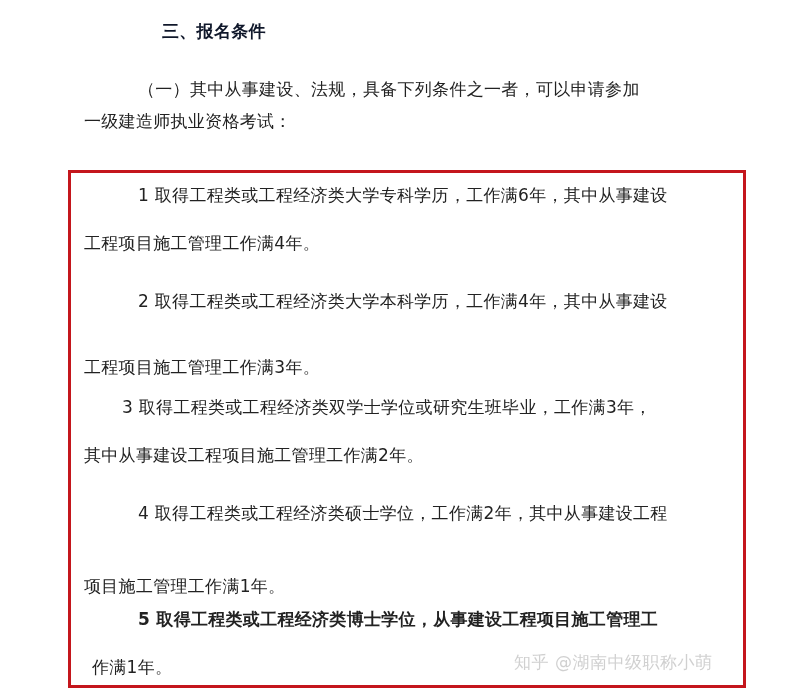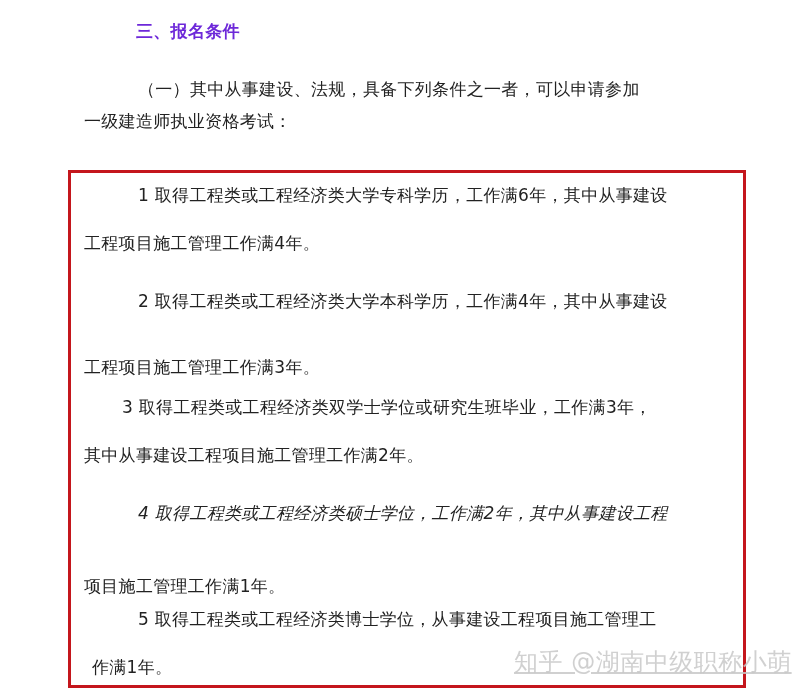--- a/index.html
+++ b/index.html
@@ -17,41 +17,41 @@
     }
     .line {
       position: absolute;
       font-size: 17px;
       line-height: 22px;
       white-space: nowrap;
       letter-spacing: 0.3px;
     }
     .heading {
       font-weight: bold;
-      color: #6d28d9;
+      color: #0f172a;
+      margin-left: 26px;
     }
     .red-box {
       position: absolute;
       left: 68px;
       top: 170px;
       width: 672px;
       height: 512px;
       border: 3px solid #c4161c;
       box-sizing: content-box;
     }
     .watermark {
       position: absolute;
       left: 514px;
       top: 648px;
-      font-size: 24px;
+      font-size: 17px;
       line-height: 28px;
       color: rgba(200, 200, 200, 0.85);
       white-space: nowrap;
       letter-spacing: 0.5px;
-      text-decoration: underline;
     }
   </style>
 </head>
 <body>
 
 <div>
 
   <div class="line heading" style="left:136px; top:20px;">三、报名条件</div>
 
   <div class="line" style="left:138px; top:78px;">（一）其中从事建设、法规，具备下列条件之一者，可以申请参加</div>
@@ -62,21 +62,21 @@
   <div>
     <div class="line" style="left:138px; top:184px;">1 取得工程类或工程经济类大学专科学历，工作满6年，其中从事建设</div>
     <div class="line" style="left:84px; top:232px;">工程项目施工管理工作满4年。</div>
 
     <div class="line" style="left:138px; top:290px;">2 取得工程类或工程经济类大学本科学历，工作满4年，其中从事建设</div>
     <div class="line" style="left:84px; top:356px;">工程项目施工管理工作满3年。</div>
 
     <div class="line" style="left:122px; top:396px;">3 取得工程类或工程经济类双学士学位或研究生班毕业，工作满3年，</div>
     <div class="line" style="left:84px; top:444px;">其中从事建设工程项目施工管理工作满2年。</div>
 
-    <div class="line" style="left:138px; top:502px;font-style:italic;">4 取得工程类或工程经济类硕士学位，工作满2年，其中从事建设工程</div>
+    <div class="line" style="left:138px; top:502px;">4 取得工程类或工程经济类硕士学位，工作满2年，其中从事建设工程</div>
     <div class="line" style="left:84px; top:550px;margin-top:25px;">项目施工管理工作满1年。</div>
 
-    <div class="line" style="left:138px; top:608px;">5 取得工程类或工程经济类博士学位，从事建设工程项目施工管理工</div>
+    <div class="line" style="left:138px; top:608px;font-weight:bold;">5 取得工程类或工程经济类博士学位，从事建设工程项目施工管理工</div>
     <div class="line" style="left:92px; top:656px;">作满1年。</div>
   </div>
 
   <div class="watermark">知乎 @湖南中级职称小萌</div>
 </div>
 
 </body></html>

